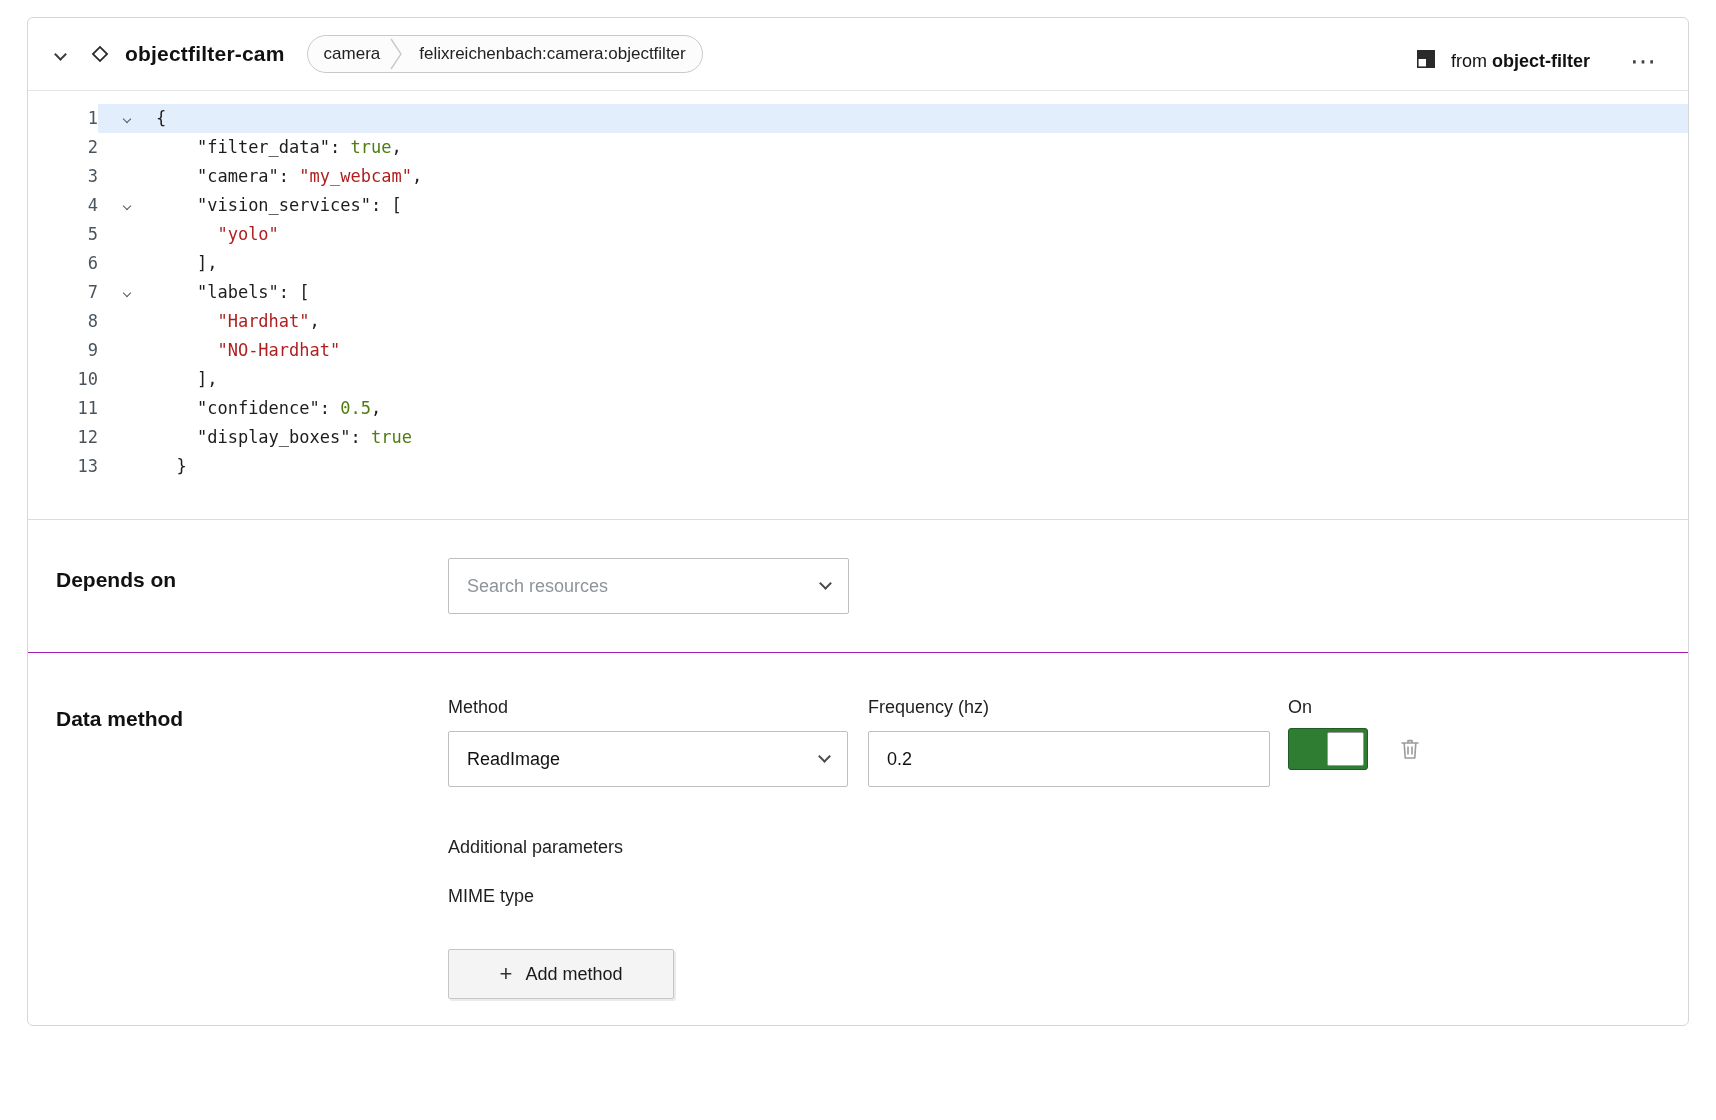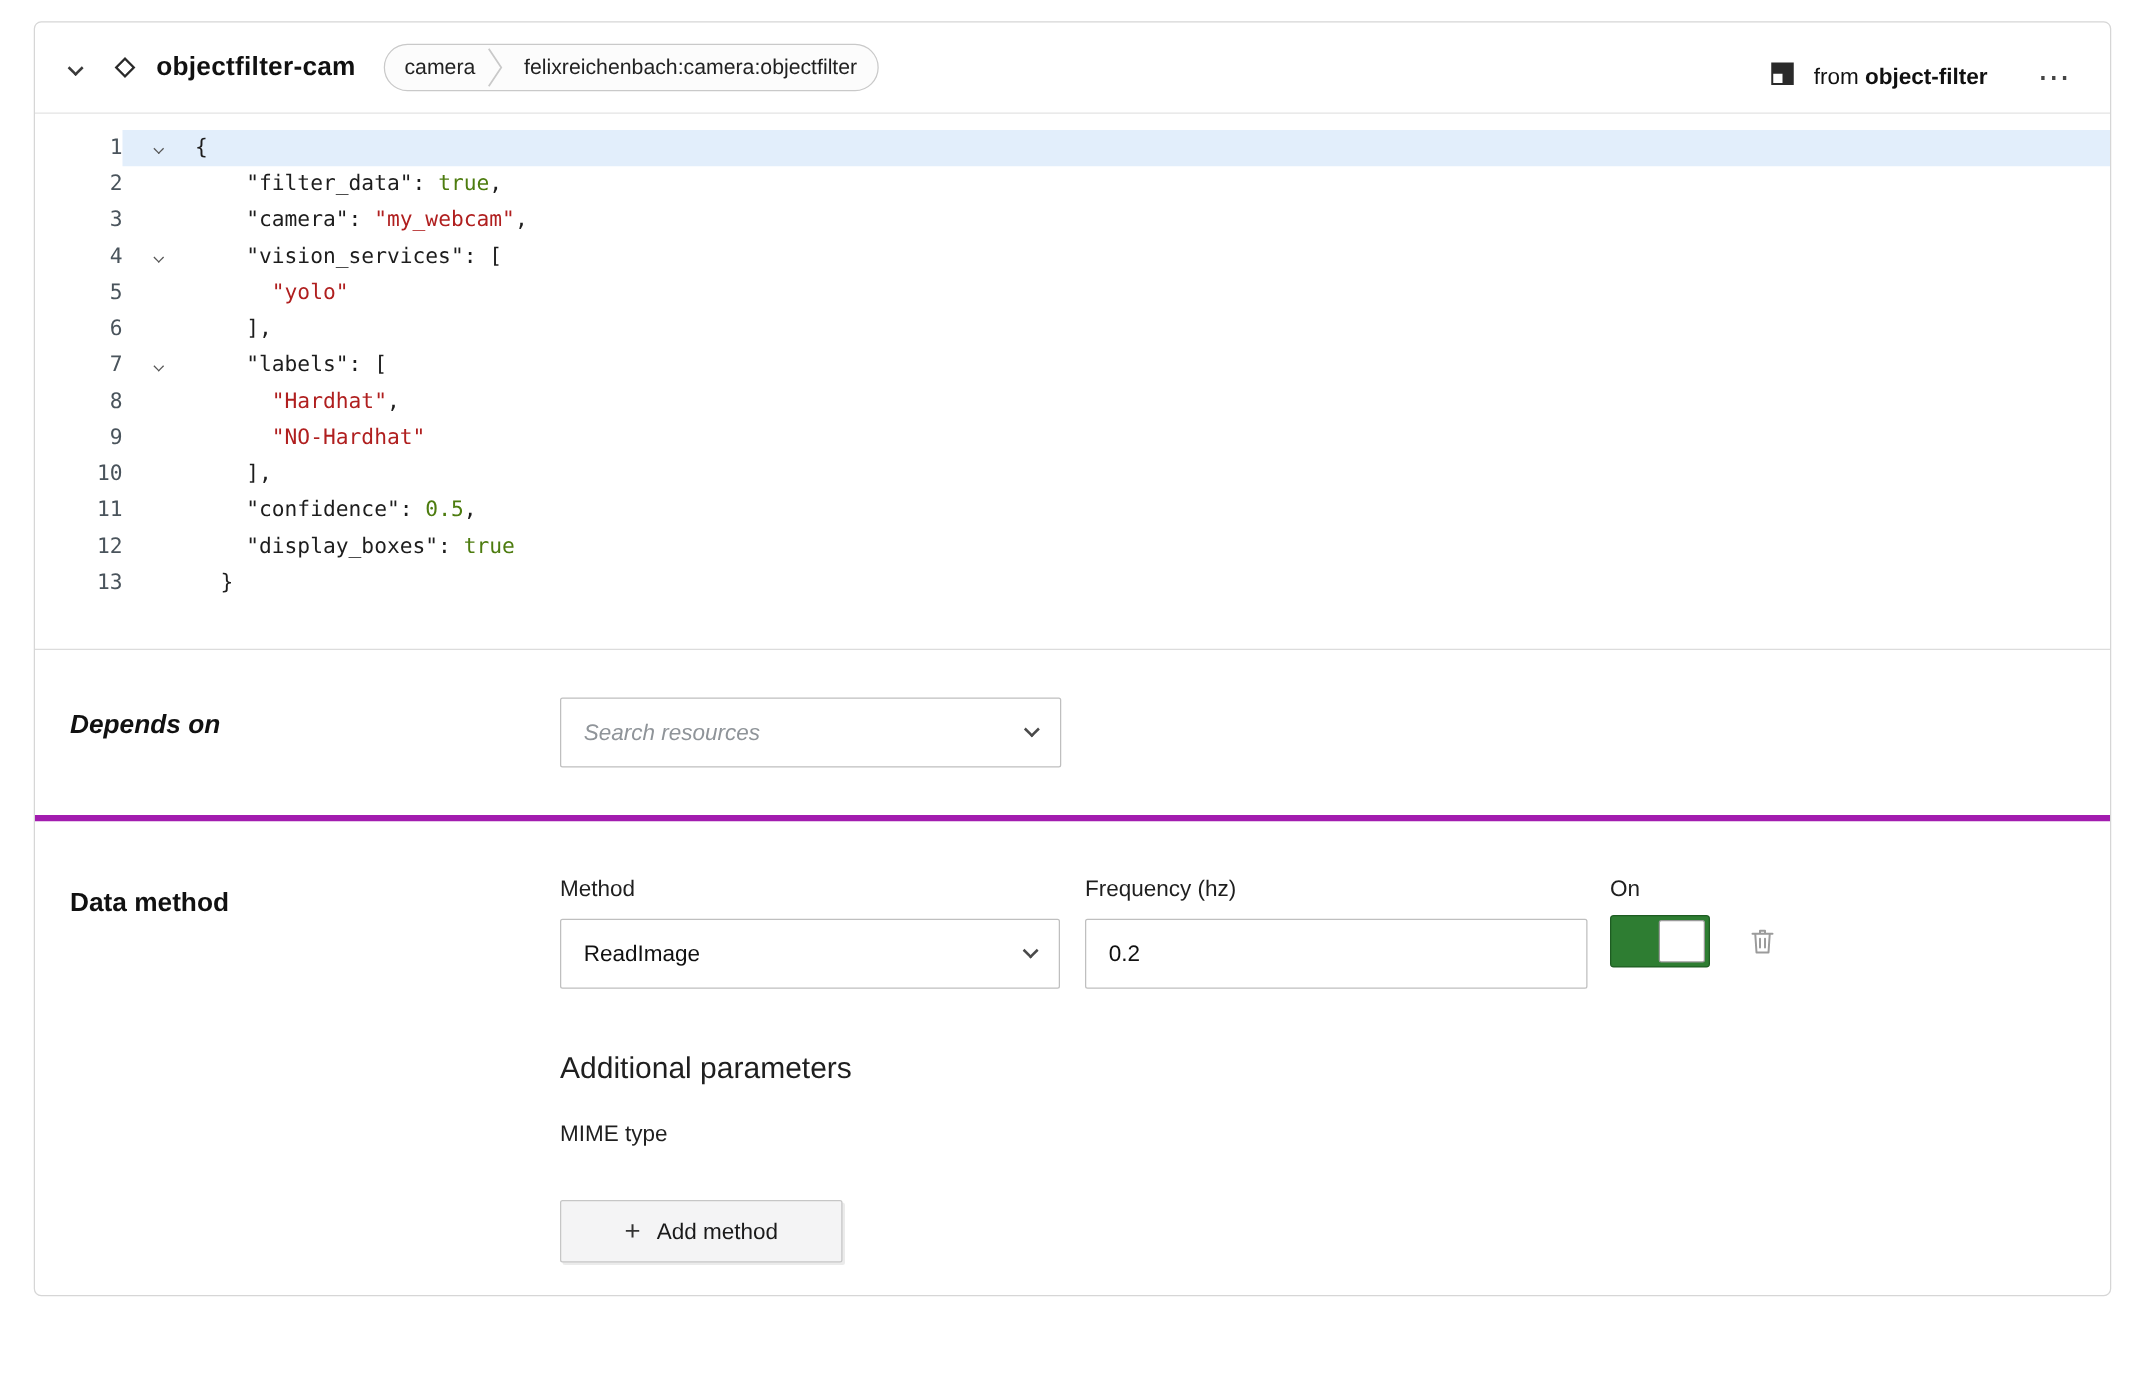--- a/index.html
+++ b/index.html
@@ -32,21 +32,21 @@
   .code-body.hl { background:#e2eefb; }
   .fold { width:58px; flex:none; display:inline-flex; align-items:center; justify-content:center; color:#555; }
   .code-body span.tok-p, .code-body span.tok-k, .code-body span.tok-s, .code-body span.tok-b { white-space:pre; }
   .tok-p { color:#1d1d1d; }
   .tok-k { color:#1d1d1d; }
   .tok-s { color:#b01f1f; }
   .tok-b { color:#4d7c0f; }
 
   
   .section { display:flex; align-items:flex-start; }
-  .depends-section { padding:38px 26px 38px 28px; border-bottom:5px solid #a21caf;font-style:italic; }
+  .depends-section { padding:38px 26px 38px 28px; border-bottom:1px solid #a21caf; }
   .capture-section { padding:44px 26px 26px 28px; }
   .section-label-col { width:392px; flex:none; padding-top:10px; }
   .section-heading { font-size:21px; font-weight:700; color:#111; }
 
   .field-label { font-size:18px; color:#1f1f1f; margin-bottom:13px; }
 
   .selectbox, .textinput {
     height:56px; border:1px solid #bfbfbf; border-radius:2px; background:#fff;
     display:flex; align-items:center; padding:0 18px; font-size:18px; color:#111; position:relative; cursor:pointer;
   }
@@ -60,21 +60,21 @@
   .capture-row { display:flex; align-items:flex-start; }
   .method-group { width:400px; margin-right:20px; }
   .freq-group { width:402px; margin-right:18px; }
   .on-group { }
   .on-group .field-label { margin-bottom:10px; }
   .toggle-row { display:flex; align-items:center; gap:30px; }
   .toggle { width:80px; height:42px; background:#2e7d32; border:1px solid #1e5c22; border-radius:3px; position:relative; cursor:pointer; flex:none; }
   .toggle .knob { position:absolute; right:3px; top:3px; width:37px; height:34px; background:#fff; border:1px solid #9a9a9a; border-radius:2px; }
   .trash-btn { display:flex; align-items:center; cursor:pointer; }
 
-  .add-params { margin-top:50px; font-size:24px; color:#1f1f1f; }
+  .add-params { margin-top:50px; font-size:18px; color:#1f1f1f; }
   .mime-label { margin-top:28px; }
   .mime-select { width:314px; margin-top:0; }
   .mime-wrap { margin-top:14px; }
 
   .add-method-btn {
     margin-top:42px; height:50px; width:226px; background:#f4f4f5; border:1px solid #c6c6c6; border-radius:2px;
     display:flex; align-items:center; justify-content:center; gap:13px; font-size:18px; color:#1a1a1a; cursor:pointer;
     box-shadow:2px 2px 0 rgba(0,0,0,0.08);
   }
   .plus-glyph { font-size:22px; font-weight:400; color:#333; line-height:1; }

